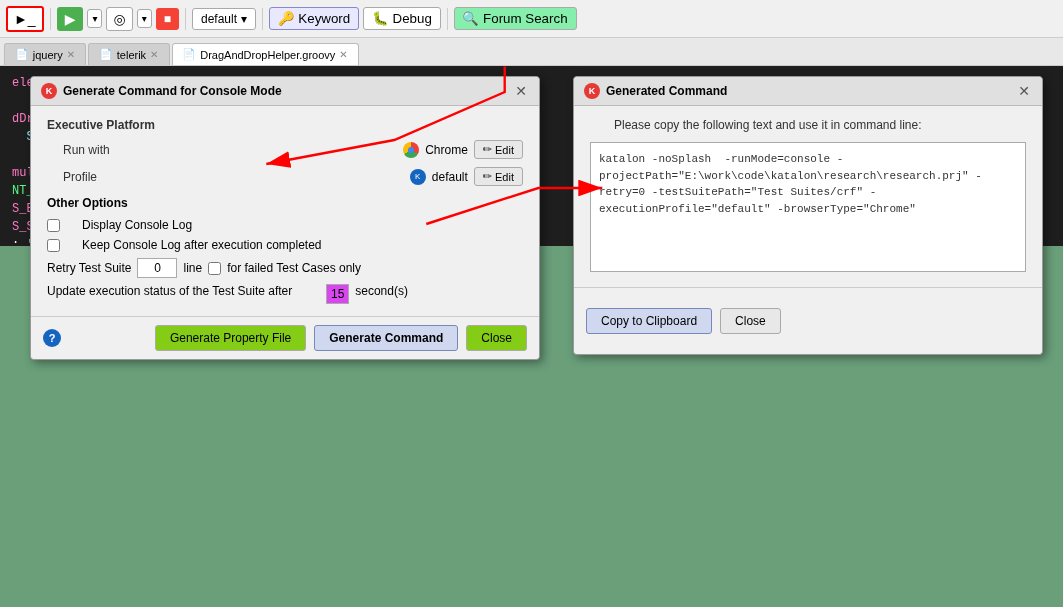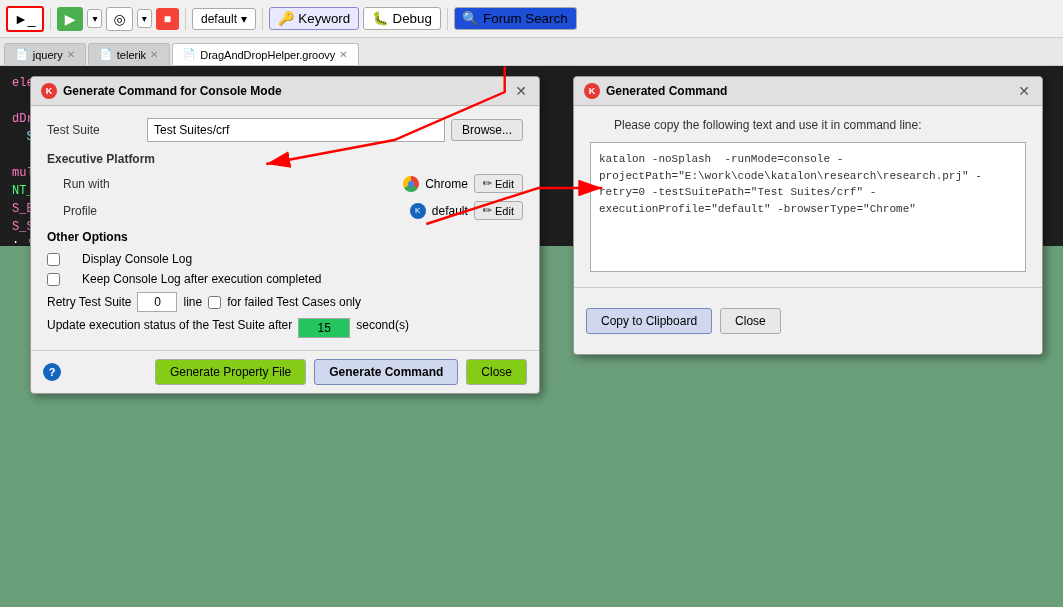--- a/index.html
+++ b/index.html
@@ -38,21 +38,21 @@
     .toolbar-btn.highlighted {
       border: 2px solid red;
     }
     .toolbar-separator { width: 1px; height: 22px; background: #ccc; margin: 0 2px; }
     .run-btn { background: #4caf50; border: none; border-radius: 3px; padding: 4px 8px; color: white; cursor: pointer; font-size: 14px; }
     .stop-btn { background: #f44336; border: none; border-radius: 3px; padding: 4px 8px; color: white; cursor: pointer; font-size: 12px; }
     .dropdown-btn { background: #fff; border: 1px solid #aaa; border-radius: 3px; padding: 3px 4px; cursor: pointer; }
     .profile-btn { background: #fff; border: 1px solid #aaa; border-radius: 3px; padding: 3px 8px; cursor: pointer; display: flex; align-items: center; gap: 4px; }
     .keyword-btn { background: #e8e8ff; border: 1px solid #8888cc; border-radius: 3px; padding: 3px 8px; cursor: pointer; }
     .debug-btn { background: #fff; border: 1px solid #aaa; border-radius: 3px; padding: 3px 8px; cursor: pointer; }
-    .search-btn { background: #1d4ed8; border: 1px solid #aaa; border-radius: 3px; padding: 3px 8px; cursor: pointer; }
+    .search-btn { background: #86efac; border: 1px solid #aaa; border-radius: 3px; padding: 3px 8px; cursor: pointer; }
 
     
     .tabs-bar {
       background: #e8e8e8;
       border-bottom: 1px solid #ccc;
       height: 28px;
       display: flex;
       align-items: flex-end;
       padding: 0 4px;
       gap: 2px;
@@ -218,21 +218,21 @@
       cursor: pointer;
       font-size: 11px;
       display: flex; align-items: center; gap: 3px;
     }
 
     .other-options-title { font-size: 12px; font-weight: bold; margin-bottom: 8px; }
     .checkbox-row { display: flex; align-items: center; gap: 22px; margin-bottom: 6px; font-size: 12px; }
     .retry-row { display: flex; align-items: center; gap: 6px; font-size: 12px; margin-bottom: 6px; }
     .retry-input { width: 40px; height: 20px; border: 1px solid #aaa; text-align: center; font-size: 12px; background: white; }
     .update-row { display: flex; align-items: flex-start; gap: 6px; font-size: 12px; }
-    .seconds-input { width: 52px; height: 20px; border: 1px solid #aaa; text-align: center; font-size: 12px; background: #22c55e; }
+    .seconds-input { width: 23px; height: 20px; border: 1px solid #aaa; text-align: center; font-size: 12px; background: #d946ef; margin-left: 28px; }
 
     .dialog-footer {
       border-top: 1px solid #ccc;
       padding: 8px 12px;
       display: flex;
       align-items: center;
       justify-content: flex-end;
       gap: 8px;
       background: #f0f0f0;
       border-radius: 0 0 4px 4px;
@@ -398,27 +398,20 @@
   <div class="dialog gen-dialog">
     <div class="dialog-title">
       <div class="dialog-title-left">
         <span class="katalon-icon">K</span>
         <span>Generate Command for Console Mode</span>
       </div>
       <button class="dialog-close">✕</button>
     </div>
     <div class="dialog-body">
 
-      <div class="form-row">
-        <div class="form-label">Test Suite</div>
-        <div class="form-input-wrap">
-          <input class="form-input" type="text" value="Test Suites/crf" style="">
-          <button class="browse-btn">Browse...</button>
-        </div>
-      </div>
 
       <div class="section-title">Executive Platform</div>
 
       <div class="exec-row">
         <div class="exec-label">Run with</div>
         <div class="exec-value">
           <span class="chrome-circle"></span>
           <span>Chrome</span>
           <button class="edit-btn">
             <span>✏</span>

